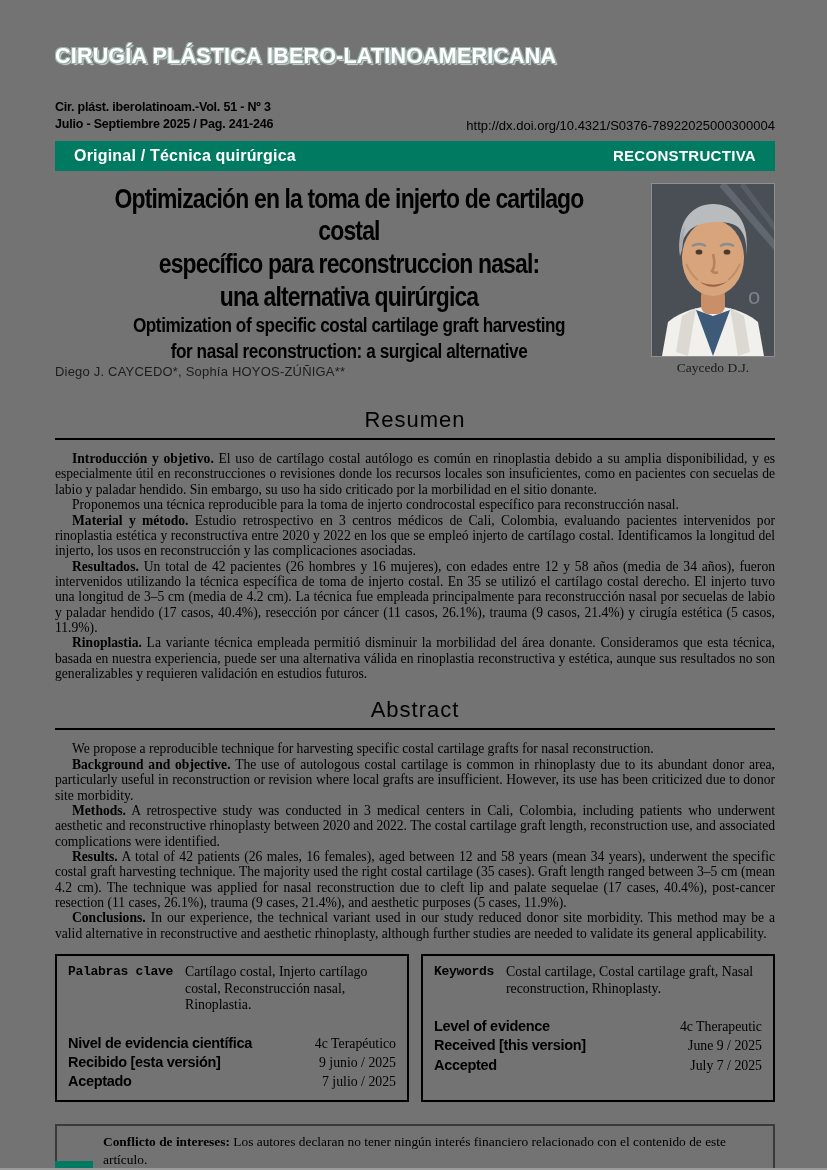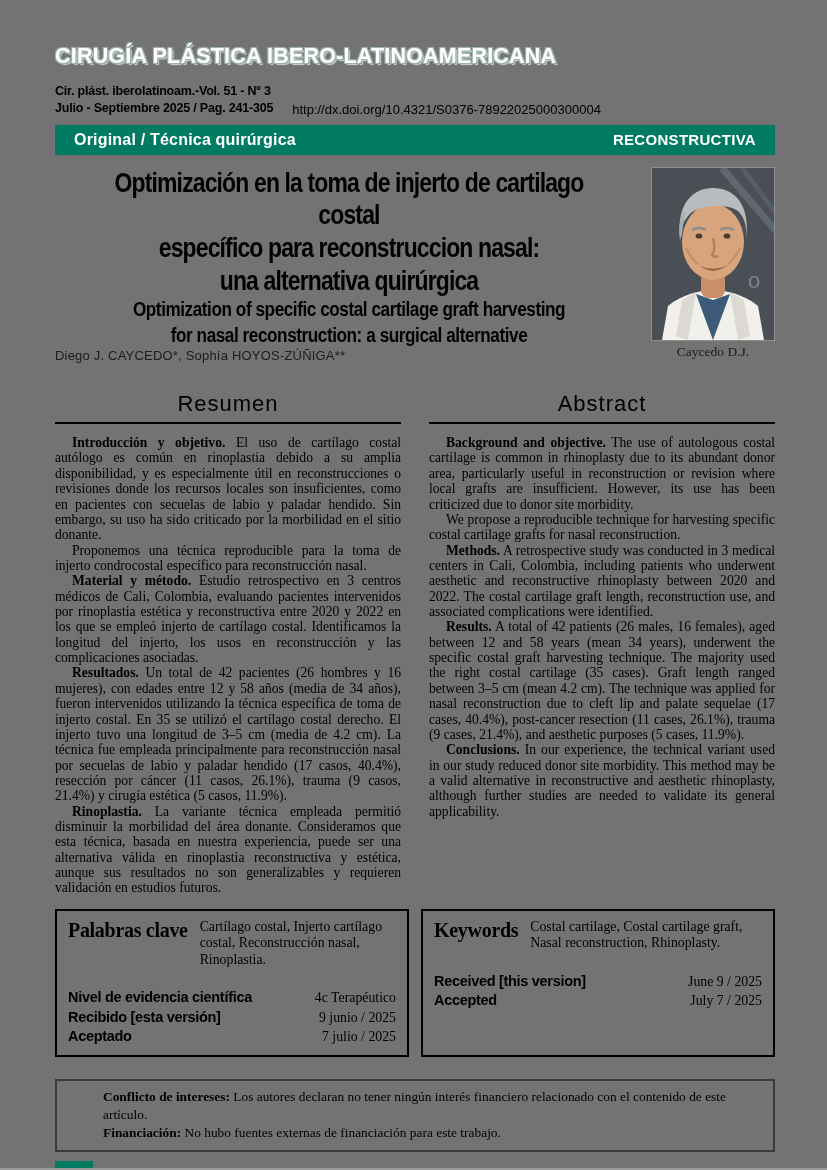--- a/index.html
+++ b/index.html
@@ -10,21 +10,21 @@
   }
   .content { padding:44px 52px 0 55px; }
 
   
   .logo {
     font-family:"Liberation Sans", sans-serif; font-weight:700;
     font-size:21.5px; letter-spacing:0.2px; color:#ffffff; white-space:nowrap;
     text-shadow:-1px -1px 0 #9fb3ae, 1px -1px 0 #9fb3ae, -1px 1px 0 #9fb3ae,
                  1px 1px 0 #8aa09b, 2px 2px 1px #c9d6d2;
   }
-  .cite-row { display:flex; justify-content:flex-start; align-items:flex-end; margin-top:14px;gap:19px; }
+  .cite-row { display:flex; justify-content:space-between; align-items:flex-end; margin-top:30px; }
   .cite-left {
     font-family:"Liberation Sans", sans-serif; font-weight:700;
     font-size:12.5px; line-height:1.35; letter-spacing:-0.2px;
   }
   .doi {
     font-family:"Liberation Sans", sans-serif; font-size:13px; color:#000;
     text-decoration:none;
   }
   .section-bar {
     margin-top:8px; height:30px; display:flex; justify-content:space-between;
@@ -49,38 +49,38 @@
   }
   .authors {
     margin-top:auto; padding-bottom:2px;
     font-family:"Liberation Sans", sans-serif; font-size:13px; letter-spacing:0.2px; color:#1c1c1c;
   }
   .photo-box { width:124px; margin-left:8px; display:flex; flex-direction:column; align-items:center; }
   .photo-frame { width:122px; height:172px; border:1px solid #8f8f8f; background:#474c52; }
   .photo-caption { font-size:13.5px; margin-top:3px; color:#1a1a1a; }
 
   
-  .columns { display:flex; gap:28px; margin-top:26px; }
+  .columns { display:flex; gap:16px; margin-top:26px;flex-direction:column; }
   .col { flex:1; min-width:0; }
   .col-header {
     font-family:"Liberation Sans", sans-serif; font-weight:400; font-size:22px;
     letter-spacing:1px; text-align:center; padding-bottom:5px;
     border-bottom:2px solid #000; margin-bottom:11px;
   }
   .body-text p {
     margin:0; font-size:13.6px; line-height:1.13; text-align:justify; text-indent:17px;
   }
   .body-text p b:empty { display:none; }
 
   
   .kw-row { display:flex; gap:12px; margin-top:13px; }
   .kw-box { flex:1; border:2px solid #000; padding:8px 11px 9px 11px; min-width:0; }
   .kw-top { display:flex; }
   .kw-label {
-    font-family:Liberation Serif, serif; font-weight:700; font-size:20px;
+    font-family:Liberation Mono, monospace; font-weight:700; font-size:13px;
     letter-spacing:-0.3px; white-space:nowrap; margin-right:12px;text-align:center;
   }
   .kw-value { font-size:13.8px; line-height:1.2; flex:1; }
   .kw-meta { margin-top:20px; }
   .kw-meta-row { display:flex; justify-content:space-between; align-items:baseline; line-height:1.32; }
   .kw-meta-label {
     font-family:"Liberation Sans", sans-serif; font-weight:700; font-size:14.5px;
     letter-spacing:-0.3px; white-space:nowrap;
   }
   .kw-meta-value { font-size:13.8px; text-align:right; }
@@ -97,21 +97,21 @@
 <body>
 
 <div class="page">
   <div class="content">
 
     <div class="logo">CIRUGÍA PLÁSTICA IBERO-LATINOAMERICANA</div>
 
     <div class="cite-row">
       <div class="cite-left">
         <div>Cir. plást. iberolatinoam.-Vol. 51 - Nº 3</div>
-        <div>Julio - Septiembre 2025 / Pag. 241-305</div>
+        <div>Julio - Septiembre 2025 / Pag. 241-246</div>
       </div>
       <a class="doi" href="#">http://dx.doi.org/10.4321/S0376-78922025000300004</a>
     </div>
 
     <div class="section-bar" style="background:#007a60;">
       <span class="section-left">Original / Técnica quirúrgica</span>
       <span class="section-right">RECONSTRUCTIVA</span>
     </div>
 
     <div class="title-area">
@@ -161,22 +161,22 @@
       <div class="col body-text">
         <div class="col-header">Resumen</div>
         <p><b>Introducción y objetivo.</b> <span>El uso de cartílago costal autólogo es común en rinoplastia debido a su amplia disponibilidad, y es especialmente útil en reconstrucciones o revisiones donde los recursos locales son insuficientes, como en pacientes con secuelas de labio y paladar hendido. Sin embargo, su uso ha sido criticado por la morbilidad en el sitio donante.</span></p>
         <p> <span>Proponemos una técnica reproducible para la toma de injerto condrocostal específico para reconstrucción nasal.</span></p>
         <p><b>Material y método.</b> <span>Estudio retrospectivo en 3 centros médicos de Cali, Colombia, evaluando pacientes intervenidos por rinoplastia estética y reconstructiva entre 2020 y 2022 en los que se empleó injerto de cartílago costal. Identificamos la longitud del injerto, los usos en reconstrucción y las complicaciones asociadas.</span></p>
         <p><b>Resultados.</b> <span>Un total de 42 pacientes (26 hombres y 16 mujeres), con edades entre 12 y 58 años (media de 34 años), fueron intervenidos utilizando la técnica específica de toma de injerto costal. En 35 se utilizó el cartílago costal derecho. El injerto tuvo una longitud de 3–5 cm (media de 4.2 cm). La técnica fue empleada principalmente para reconstrucción nasal por secuelas de labio y paladar hendido (17 casos, 40.4%), resección por cáncer (11 casos, 26.1%), trauma (9 casos, 21.4%) y cirugía estética (5 casos, 11.9%).</span></p>
         <p><b>Rinoplastia.</b> <span>La variante técnica empleada permitió disminuir la morbilidad del área donante. Consideramos que esta técnica, basada en nuestra experiencia, puede ser una alternativa válida en rinoplastia reconstructiva y estética, aunque sus resultados no son generalizables y requieren validación en estudios futuros.</span></p>
       </div>
       <div class="col body-text">
         <div class="col-header">Abstract</div>
+        <p> <span>We propose a reproducible technique for harvesting specific costal cartilage grafts for nasal reconstruction.</span></p>
         <p><b>Background and objective.</b> <span>The use of autologous costal cartilage is common in rhinoplasty due to its abundant donor area, particularly useful in reconstruction or revision where local grafts are insufficient. However, its use has been criticized due to donor site morbidity.</span></p>
-        <p> <span>We propose a reproducible technique for harvesting specific costal cartilage grafts for nasal reconstruction.</span></p>
         <p><b>Methods.</b> <span>A retrospective study was conducted in 3 medical centers in Cali, Colombia, including patients who underwent aesthetic and reconstructive rhinoplasty between 2020 and 2022. The costal cartilage graft length, reconstruction use, and associated complications were identified.</span></p>
         <p><b>Results.</b> <span>A total of 42 patients (26 males, 16 females), aged between 12 and 58 years (mean 34 years), underwent the specific costal graft harvesting technique. The majority used the right costal cartilage (35 cases). Graft length ranged between 3–5 cm (mean 4.2 cm). The technique was applied for nasal reconstruction due to cleft lip and palate sequelae (17 cases, 40.4%), post-cancer resection (11 cases, 26.1%), trauma (9 cases, 21.4%), and aesthetic purposes (5 cases, 11.9%).</span></p>
         <p><b>Conclusions.</b> <span>In our experience, the technical variant used in our study reduced donor site morbidity. This method may be a valid alternative in reconstructive and aesthetic rhinoplasty, although further studies are needed to validate its general applicability.</span></p>
       </div>
     </div>
 
     <div class="kw-row">
       <div class="kw-box">
         <div class="kw-top">
           <span class="kw-label">Palabras clave</span>
@@ -197,20 +197,24 @@
           </div>
         </div>
       </div>
       <div class="kw-box">
         <div class="kw-top">
           <span class="kw-label">Keywords</span>
           <span class="kw-value">Costal cartilage, Costal cartilage graft, Nasal reconstruction, Rhinoplasty.</span>
         </div>
         <div class="kw-meta">
           <div class="kw-meta-row">
+            <span class="kw-meta-label">Level of evidence</span>
+            <span class="kw-meta-value">4c Therapeutic</span>
+          </div>
+          <div class="kw-meta-row">
             <span class="kw-meta-label">Received [this version]</span>
             <span class="kw-meta-value">June 9 / 2025</span>
           </div>
           <div class="kw-meta-row">
             <span class="kw-meta-label">Accepted</span>
             <span class="kw-meta-value">July 7 / 2025</span>
           </div>
         </div>
       </div>
     </div>

